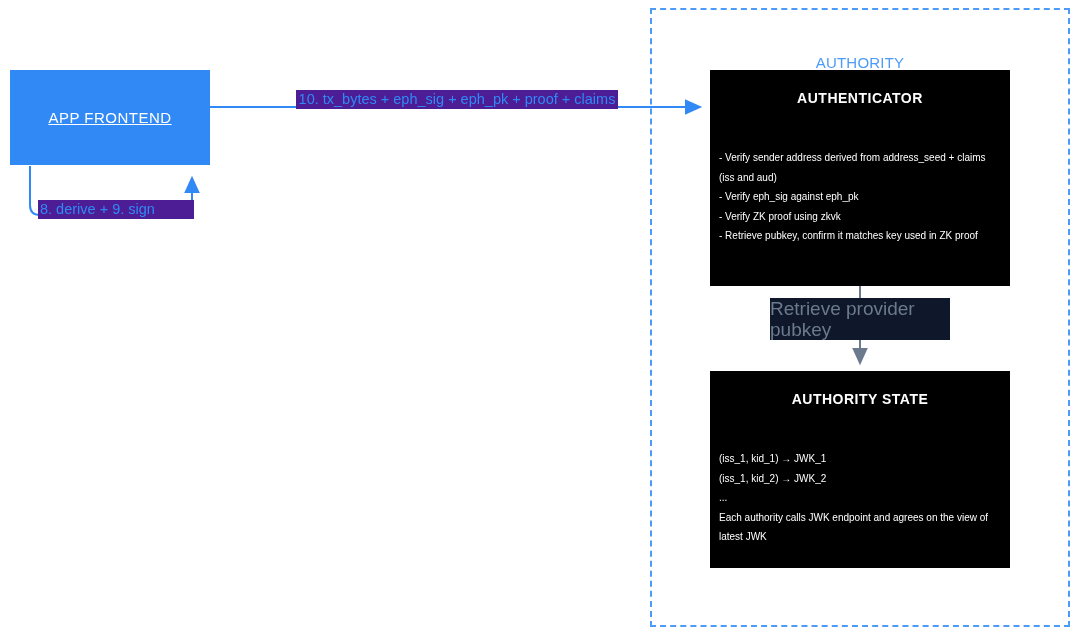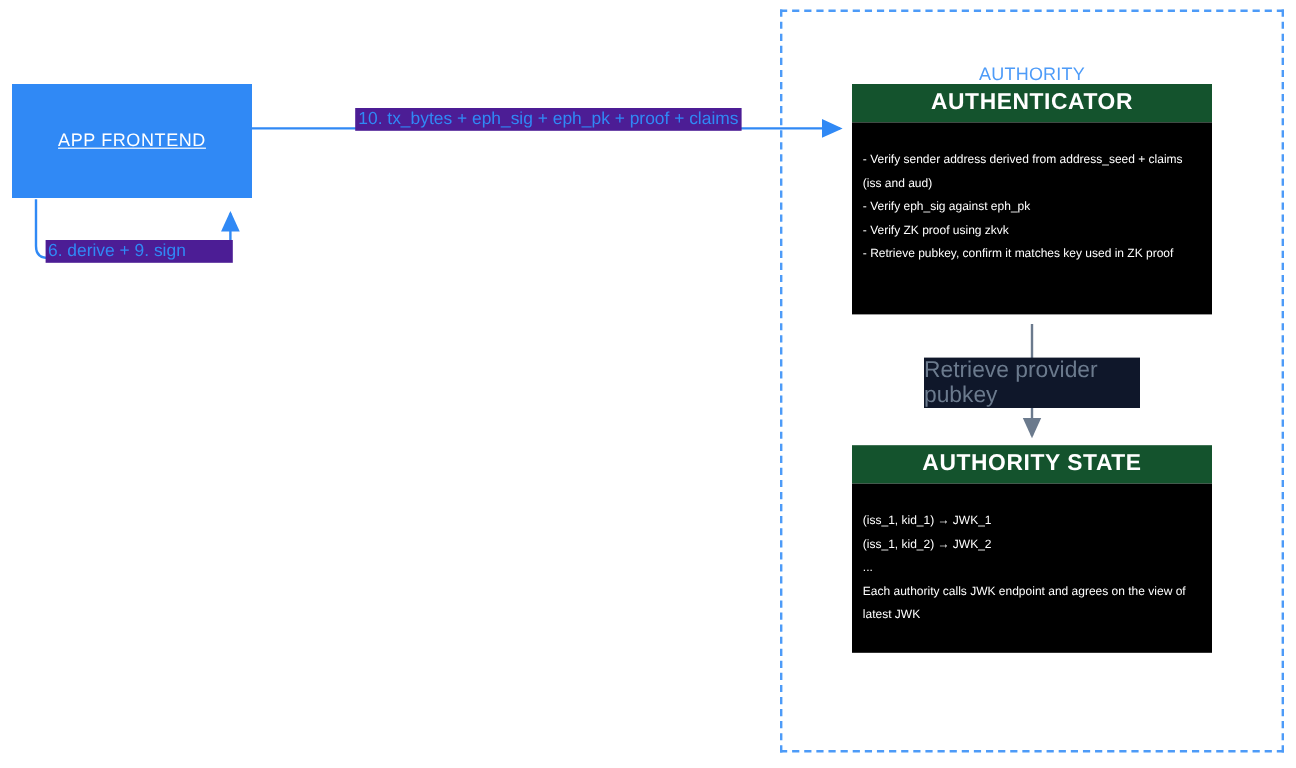--- a/index.html
+++ b/index.html
@@ -40,29 +40,29 @@
     letter-spacing: 0.2px;
     margin-top: 40px;
   }
 
   
   .node-box {
     position: absolute;
     box-sizing: border-box;
   }
   .node-header {
-    background: #14532d;
+    background: #000000;
     color: #ffffff;
-    font-size: 19px;
+    font-size: 14px;
     font-weight: bold;
     letter-spacing: 0.5px;
     display: flex;
     align-items: center;
     justify-content: center;
-    height: 32px;
+    height: 56px;
     box-sizing: border-box;
   }
   .node-body {
     background: #000000;
     color: #ffffff;
     font-size: 10px;
     line-height: 19.5px;
     padding: 22px 10px 10px 9px;
     box-sizing: border-box;
     white-space: pre-line;
@@ -196,16 +196,16 @@
 
   <div class="node-box authority-state-box">
     <div class="node-header">AUTHORITY STATE</div>
     <div class="node-body">(iss_1, kid_1) → JWK_1
 (iss_1, kid_2) → JWK_2
 ...
 Each authority calls JWK endpoint and agrees on the view of latest JWK</div>
   </div>
 
   <div class="edge-label label-tx">10. tx_bytes + eph_sig + eph_pk + proof + claims</div>
-  <div class="edge-label label-derive-sign">6. derive + 9. sign</div>
+  <div class="edge-label label-derive-sign">8. derive + 9. sign</div>
   <div class="label-retrieve">Retrieve provider pubkey</div>
 
 </div>
 
 </body></html>

